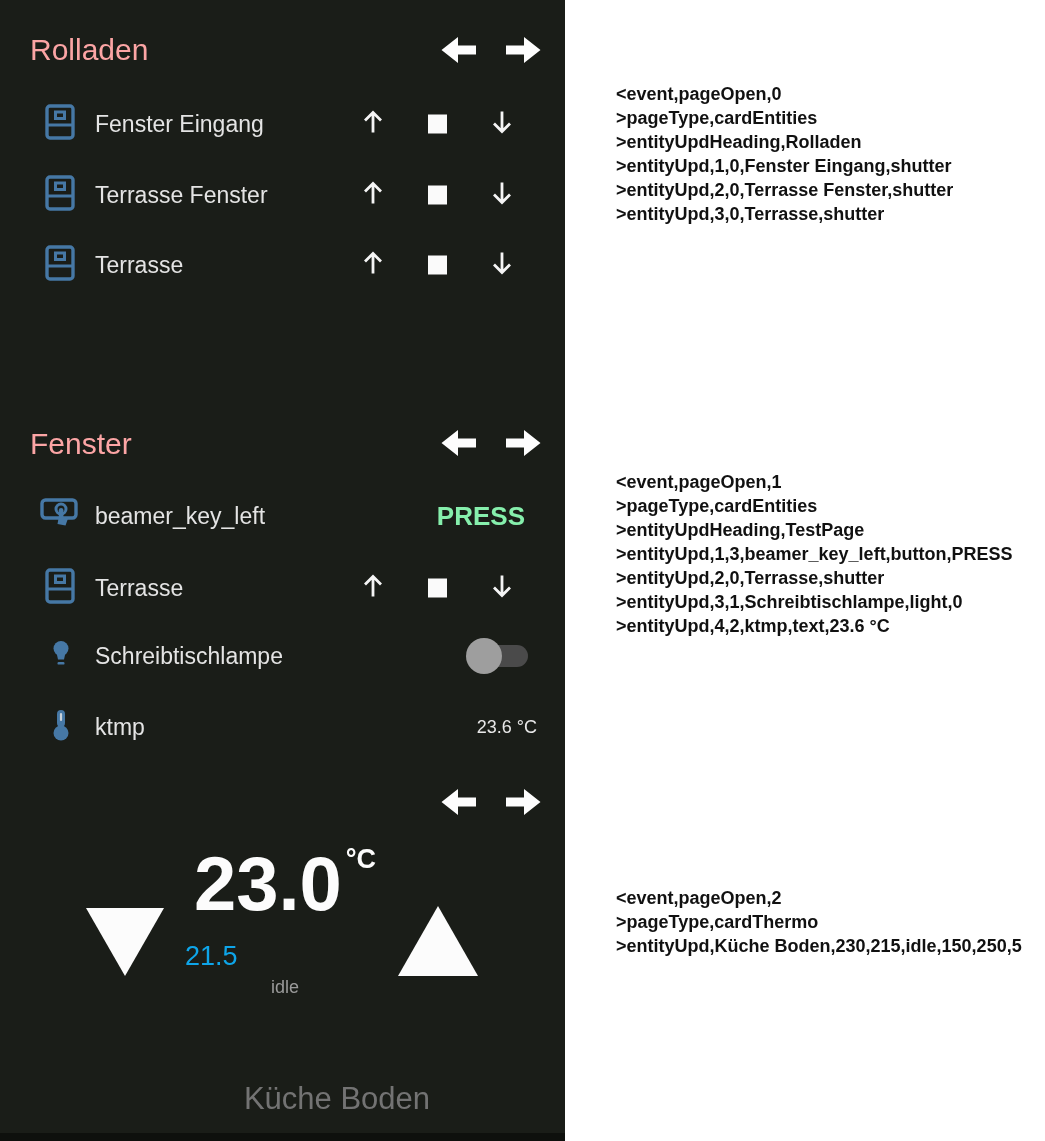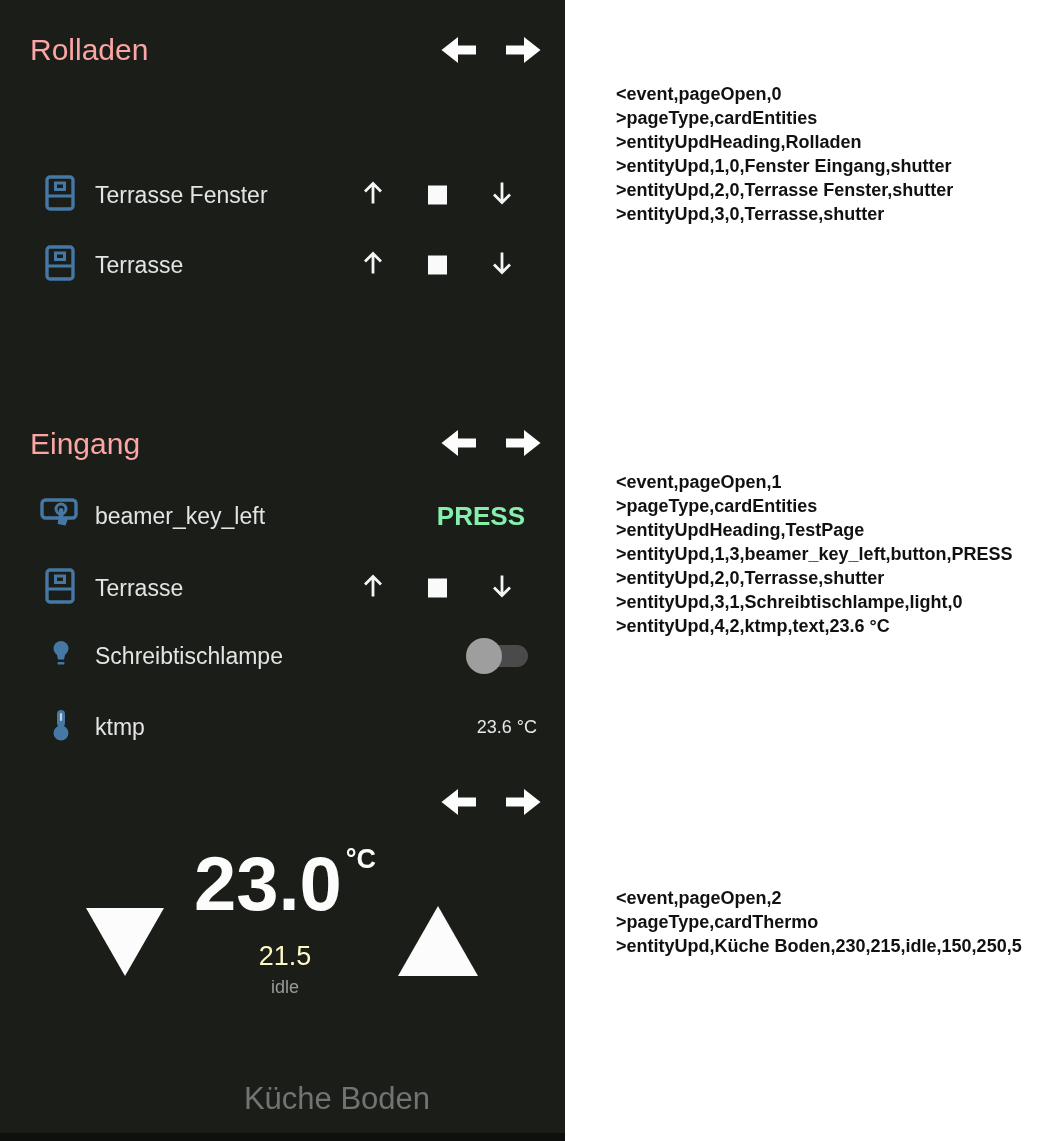--- a/index.html
+++ b/index.html
@@ -56,21 +56,21 @@
   .thermo-temp {
     position:absolute; left:165px; top:846px; width:240px;
     display:flex; justify-content:center; align-items:flex-start;
     color:#fcfcfc;
   }
   .thermo-temp .cur { font-size:76px; font-weight:bold; line-height:1; }
   .thermo-temp .unit { font-size:27px; font-weight:bold; line-height:1; margin-top:0px; margin-left:4px; }
   .tri { position:absolute; width:0; height:0; cursor:pointer; }
   .tri-down { left:86px;  top:908px; border-left:39px solid transparent; border-right:39px solid transparent; border-top:68px solid #fcfcfc; }
   .tri-up   { left:398px; top:906px; border-left:40px solid transparent; border-right:40px solid transparent; border-bottom:70px solid #fcfcfc; }
-  .thermo-set   { position:absolute; left:185px; width:200px; top:941px; text-align:center; font-size:27px; color:#fef9c3; }
+  .thermo-set   { position:absolute; left:185px; width:200px; top:941px; font-size:27px; color:#0ea5e9; }
   .thermo-state { position:absolute; left:185px; width:200px; top:977px; text-align:center; font-size:18px; color:#9a9a9a; }
   .thermo-title { position:absolute; left:0; width:674px; top:1081px; text-align:center; font-size:31px; color:#737373; }
 
   
   .log-block {
     position:absolute; left:616px; width:420px;
     font-family:"Liberation Sans", sans-serif;
     font-weight:bold; font-size:18px; line-height:24px; color:#111111;
   }
   .log-lines { white-space:pre-line; }
@@ -86,20 +86,37 @@
     <span><svg width="38" height="30" viewBox="0 0 38 30">
           <polygon points="36,10.5 18,10.5 18,2 1.5,15 18,28 18,19.5 36,19.5" fill="#fdfdfd"></polygon>
         </svg></span>
   </div>
   <div class="nav-btn" style="left:504px; top:35px;">
     <span><svg width="38" height="30" viewBox="0 0 38 30">
           <polygon points="2,10.5 20,10.5 20,2 36.5,15 20,28 20,19.5 2,19.5" fill="#fdfdfd"></polygon>
         </svg></span>
   </div>
 
+  <div class="entity-row" style="top:89px;">
+    <span class="entity-icon">
+      <svg width="32" height="37" viewBox="0 0 32 37">
+          <rect x="3" y="2.5" width="26" height="32" rx="3" fill="none" stroke="#4678a5" stroke-width="3.4"></rect>
+          <line x1="3" y1="21.5" x2="29" y2="21.5" stroke="#4678a5" stroke-width="3.2"></line>
+          <rect x="11.5" y="8.5" width="9" height="6.5" fill="none" stroke="#4678a5" stroke-width="3"></rect>
+        </svg>
+    </span>
+    <span class="entity-name">Fenster Eingang</span>
+    <span class="ctl ctl-up"><svg width="30" height="30" viewBox="0 0 30 30">
+          <path d="M15 25.5 L15 5.5 M7 13.5 L15 5.5 L23 13.5" fill="none" stroke="#f5f5f5" stroke-width="2.8"></path>
+        </svg></span>
+    <span class="ctl ctl-stop"></span>
+    <span class="ctl ctl-down"><svg width="30" height="30" viewBox="0 0 30 30">
+          <path d="M15 4.5 L15 24.5 M7 16.5 L15 24.5 L23 16.5" fill="none" stroke="#f5f5f5" stroke-width="2.8"></path>
+        </svg></span>
+  </div>
 
   <div class="entity-row" style="top:160px;">
     <span class="entity-icon">
       <svg width="32" height="37" viewBox="0 0 32 37">
           <rect x="3" y="2.5" width="26" height="32" rx="3" fill="none" stroke="#4678a5" stroke-width="3.4"></rect>
           <line x1="3" y1="21.5" x2="29" y2="21.5" stroke="#4678a5" stroke-width="3.2"></line>
           <rect x="11.5" y="8.5" width="9" height="6.5" fill="none" stroke="#4678a5" stroke-width="3"></rect>
         </svg>
     </span>
     <span class="entity-name">Terrasse Fenster</span>
@@ -123,21 +140,21 @@
     <span class="entity-name">Terrasse</span>
     <span class="ctl ctl-up"><svg width="30" height="30" viewBox="0 0 30 30">
           <path d="M15 25.5 L15 5.5 M7 13.5 L15 5.5 L23 13.5" fill="none" stroke="#f5f5f5" stroke-width="2.8"></path>
         </svg></span>
     <span class="ctl ctl-stop"></span>
     <span class="ctl ctl-down"><svg width="30" height="30" viewBox="0 0 30 30">
           <path d="M15 4.5 L15 24.5 M7 16.5 L15 24.5 L23 16.5" fill="none" stroke="#f5f5f5" stroke-width="2.8"></path>
         </svg></span>
   </div>
 
-  <div class="card-title" style="top:426px;">Eingang</div>
+  <div class="card-title" style="top:426px;">Fenster</div>
 
   <div class="nav-btn" style="left:440px; top:428px;">
     <span><svg width="38" height="30" viewBox="0 0 38 30">
           <polygon points="36,10.5 18,10.5 18,2 1.5,15 18,28 18,19.5 36,19.5" fill="#fdfdfd"></polygon>
         </svg></span>
   </div>
   <div class="nav-btn" style="left:504px; top:428px;">
     <span><svg width="38" height="30" viewBox="0 0 38 30">
           <polygon points="2,10.5 20,10.5 20,2 36.5,15 20,28 20,19.5 2,19.5" fill="#fdfdfd"></polygon>
         </svg></span>

